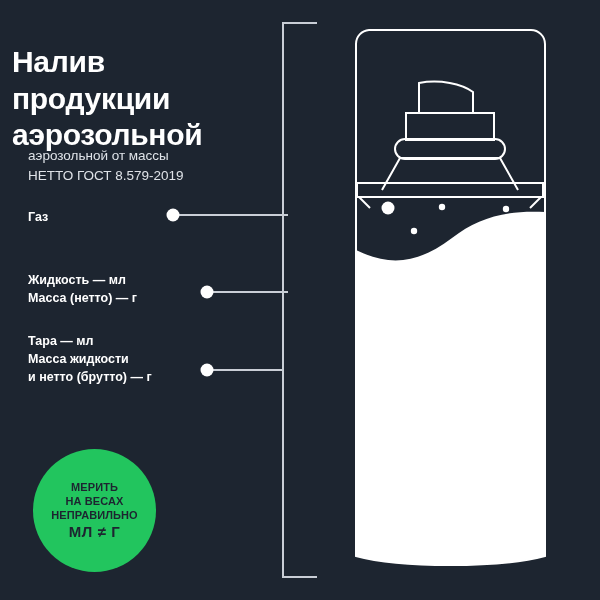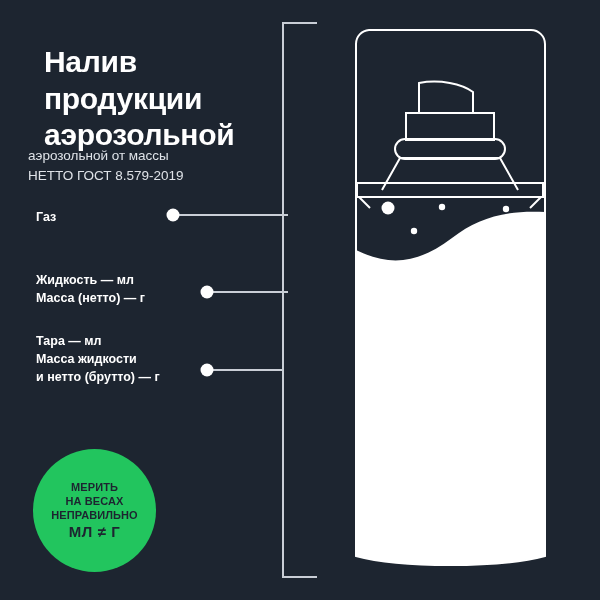--- a/index.html
+++ b/index.html
@@ -16,21 +16,21 @@
     position: relative;
     width: 600px;
     height: 600px;
     background: #1d2530;
     overflow: hidden;
   }
 
   
   #headline {
     position: absolute;
-    left: 44px;
+    left: 12px;
     top: 24px;
     width: 245px;
     color: #ffffff;
     font-size: 30px;
     font-weight: bold;
     line-height: 1.22;
     letter-spacing: -0.3px;
   }
   #headline .hl-line { display: block; white-space: nowrap; }
 
@@ -47,21 +47,20 @@
   #subtitle .sub-line { display: block; }
 
   .callout-label {
     position: absolute;
     left: 28px;
     color: #ffffff;
     font-size: 12.5px;
     font-weight: bold;
     line-height: 1.45;
     white-space: nowrap;
-    margin-left: 8px;
   }
   .callout-label .cl-line { display: block; }
   #label-gas     { top: 208px; }
   #label-liquid  { top: 271px; }
   #label-tare    { top: 332px; }
 
   
   #badge {
     position: absolute;
     left: 33px;

